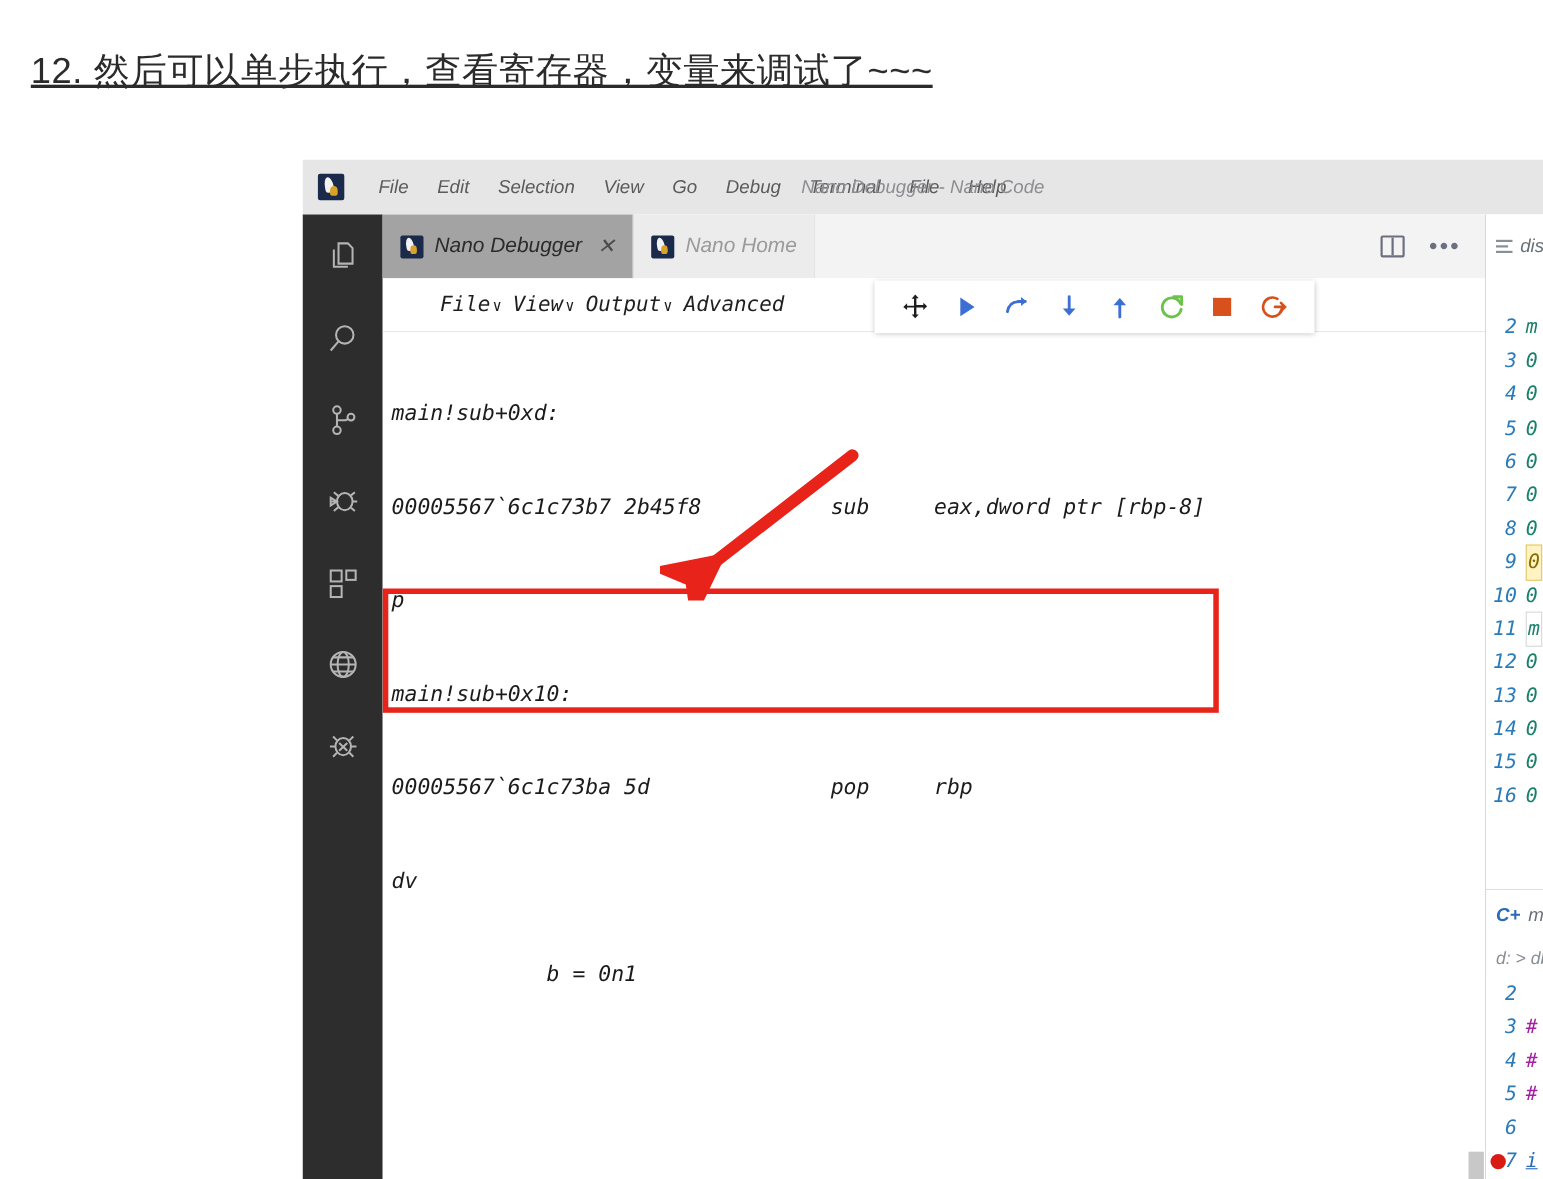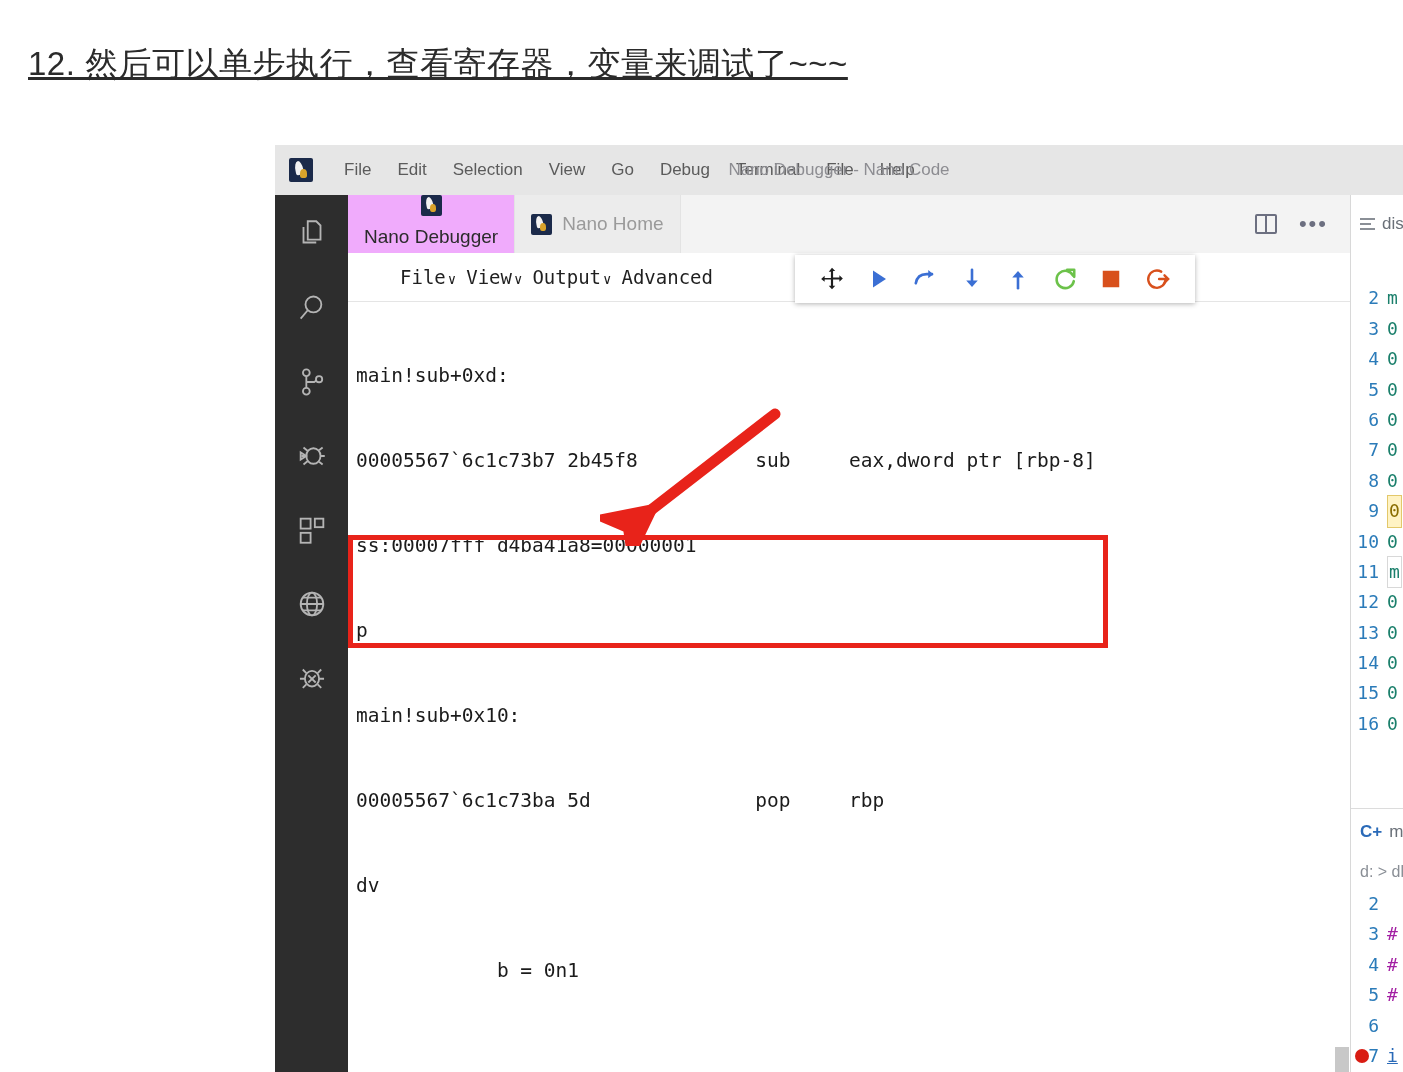--- a/index.html
+++ b/index.html
@@ -18,20 +18,21 @@
     white-space: nowrap;
     text-decoration: underline;
   }
 
   
   .app-window {
     position: absolute; left: 275px; top: 145px;
     width: 1128px; height: 927px;
     background: #ffffff;
     overflow: hidden;
+    font-style: italic;
   }
 
   
   .titlebar {
     position: absolute; left: 0; top: 0; width: 100%; height: 50px;
     background: #e6e6e6;
     display: flex; align-items: center;
   }
   .app-icon {
     width: 24px; height: 24px; margin-left: 14px; margin-right: 18px;
@@ -83,21 +84,21 @@
   
   .tabstrip {
     position: absolute; left: 0; top: 0; width: 100%; height: 58px;
     background: #f3f3f3; display: flex; align-items: stretch;
   }
   .tab {
     display: flex; align-items: center; gap: 10px;
     padding: 0 16px; font-size: 19px; cursor: pointer;
     border-right: 1px solid #e3e3e3;
   }
-  .tab.active { background: #f0abfc; color: #2b2b2b; flex-direction: column; }
+  .tab.active { background: #a3a3a3; color: #2b2b2b; }
   .tab.inactive { background: #ececec; color: #9a9a9a; }
   .tab-icon {
     width: 21px; height: 21px; background: #1b2a4a; border-radius: 2px;
     position: relative; flex: none;
   }
   .tab-icon::before {
     content: ""; position: absolute; left: 5px; top: 2px;
     width: 7px; height: 12px; background: #f2f2f2;
     border-radius: 60% 60% 40% 40% / 80% 80% 20% 20%;
     transform: rotate(-12deg);
@@ -376,21 +377,20 @@
               <path d="M15 5.2A8 8 0 1 0 19 12"></path>
                 <path d="M13 12h8M18 8.6l3.4 3.4-3.4 3.4"></path>
             </svg>
           </div>
         </div>
       </div>
 
       <div class="console">
         <div class="cline">main!sub+0xd:</div>
         <div class="cline">00005567`6c1c73b7 2b45f8          sub     eax,dword ptr [rbp-8]</div>
-        <div class="cline">ss:00007fff`d4ba41a8=00000001</div>
         <div class="cline">p</div>
         <div class="cline">main!sub+0x10:</div>
         <div class="cline">00005567`6c1c73ba 5d              pop     rbp</div>
         <div class="cline">dv</div>
         <div class="cline">            b = 0n1</div>
         
         
         
         
         

